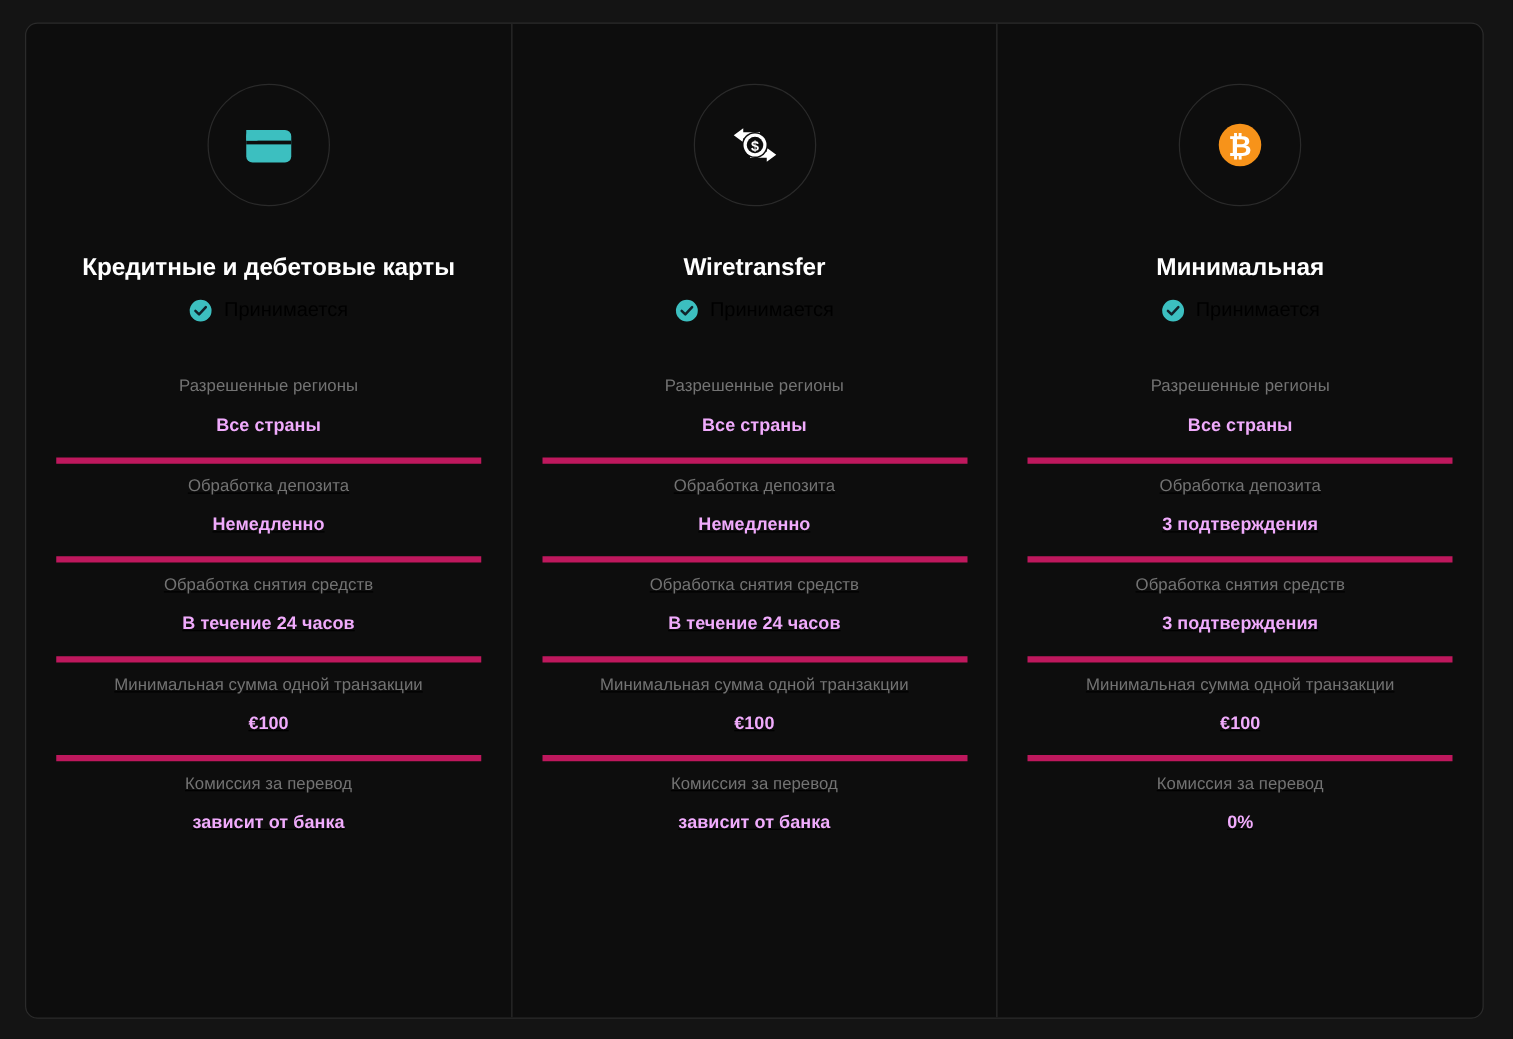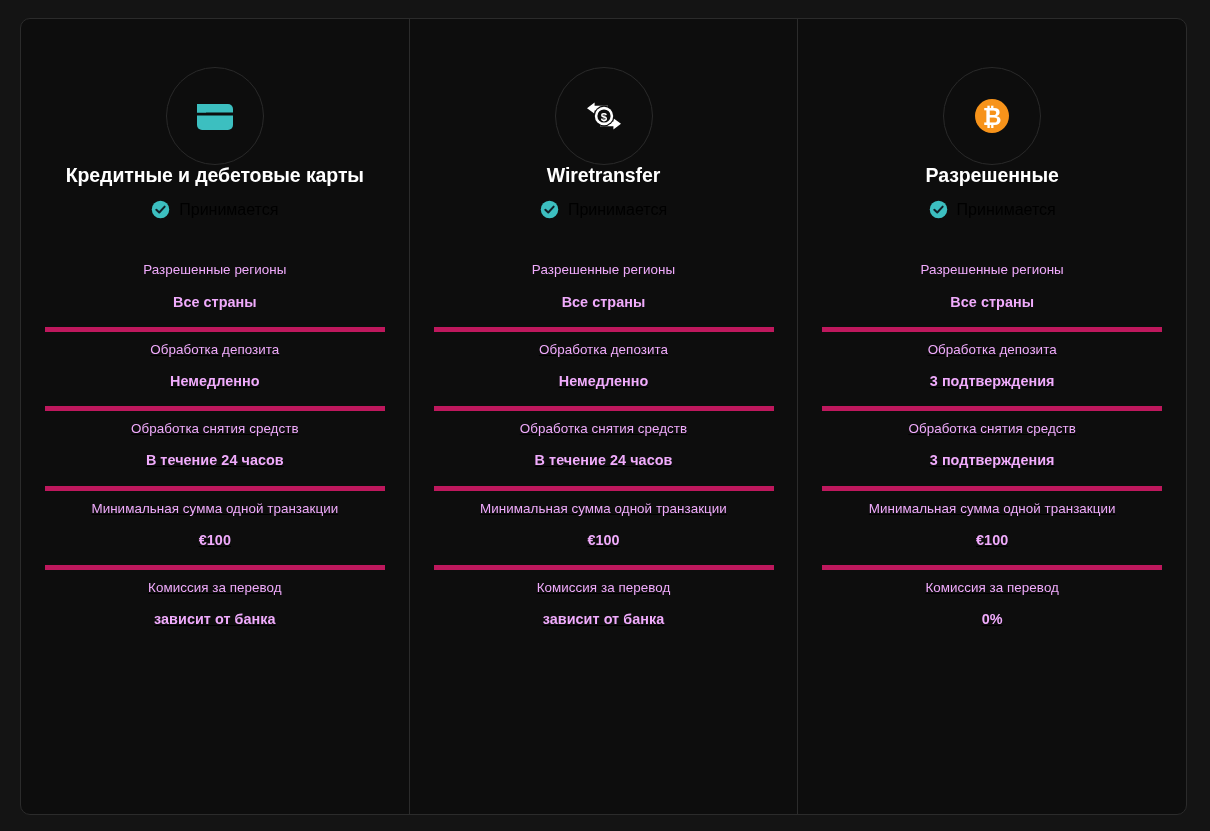--- a/index.html
+++ b/index.html
@@ -46,20 +46,21 @@
     border: 1px solid #2a2a2a;
     display: flex;
     align-items: center;
     justify-content: center;
     flex: none;
   }
   .icon-circle svg { display: block; }
 
   
   .method-title {
+    margin-top: 39px;
     font-size: 19.5px;
     font-weight: bold;
     color: #ffffff;
     letter-spacing: -0.1px;
     text-align: center;
     line-height: 1.1;
   }
 
   .accept-row {
     margin-top: 14px;
@@ -78,21 +79,21 @@
     flex-direction: column;
   }
   .spec-row {
     padding: 10px 0 16px 0;
     text-align: center;
   }
   .spec-row + .spec-row { border-top: 5px solid #be185d; text-decoration: underline; }
 
   .spec-label {
     font-size: 13.4px;
-    color: #f0abfc;
+    color: #737373;
     line-height: 1.2;
     letter-spacing: 0.05px;
   }
   .spec-value {
     margin-top: 15px;
     font-size: 14.4px;
     font-weight: bold;
     color: #f0abfc;
     line-height: 1.2;
     letter-spacing: 0.05px;
@@ -189,21 +190,21 @@
     </div>
   </div>
 
   <div class="method-column">
     <div class="icon-circle">
       <svg width="52" height="52" viewBox="0 0 52 52">
         <circle cx="26" cy="26" r="17" fill="#f7931a"></circle>
         <text x="26" y="34.5" font-family="Liberation Sans, sans-serif" font-size="23" font-weight="bold" fill="#ffffff" text-anchor="middle">₿</text>
       </svg>
     </div>
-    <div class="method-title">Разрешенные</div>
+    <div class="method-title">Минимальная</div>
     <div class="accept-row">
       <svg class="check-badge" viewBox="0 0 20 20">
         <circle cx="10" cy="10" r="9.2" fill="#3cbfc0"></circle>
         <path d="M5.6 10.2 L8.7 13.2 L14.4 7.0" fill="none" stroke="#10222a" stroke-width="2.1" stroke-linecap="round" stroke-linejoin="round"></path>
       </svg>
       <span>Принимается</span>
     </div>
     <div class="spec-list">
       <div class="spec-row">
         <div class="spec-label">Разрешенные регионы</div>

